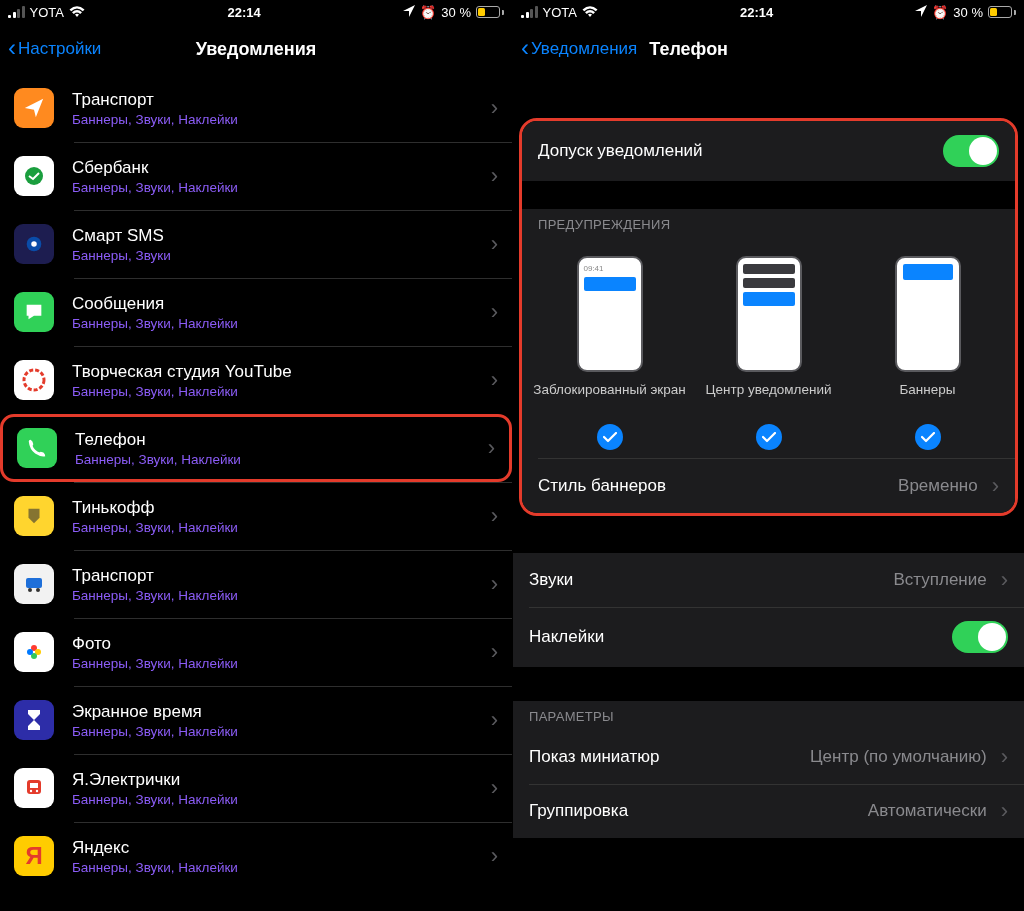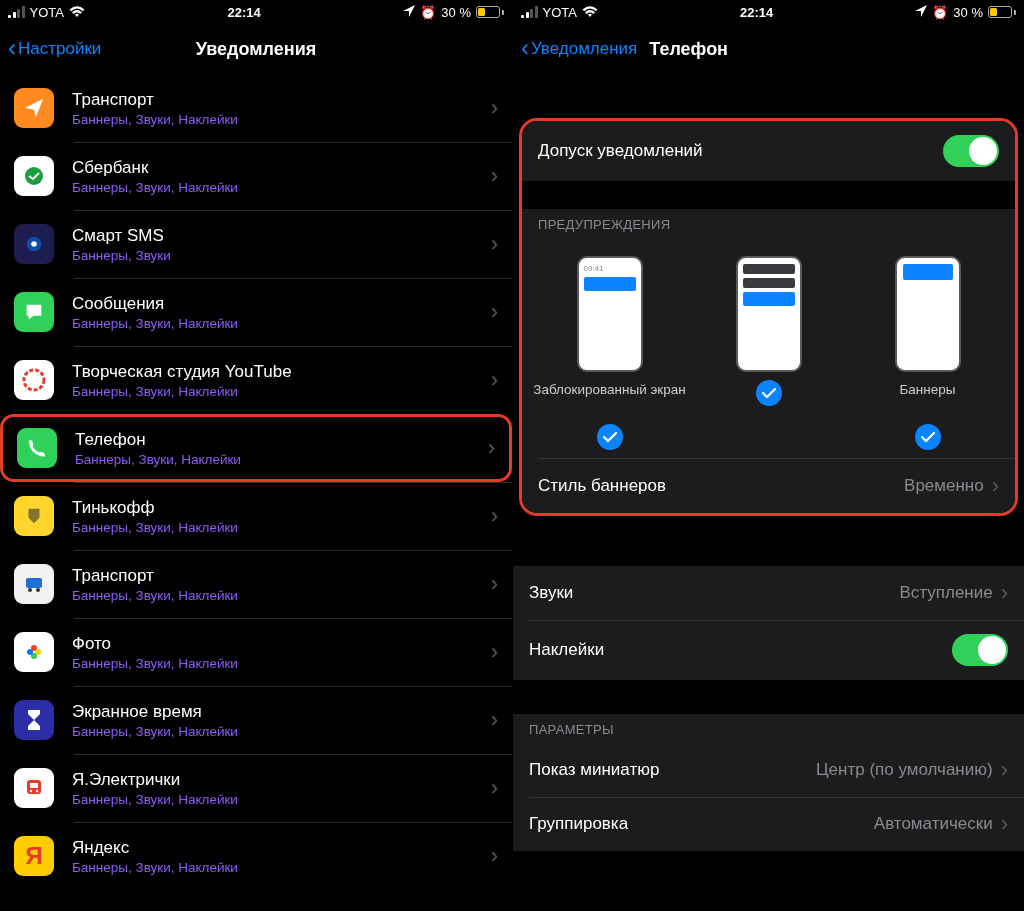--- a/index.html
+++ b/index.html
@@ -62,40 +62,40 @@
   .ic-screen { background:#2d2da8;}
   .ic-train { background:#fff;}
   .ic-yandex { background:#ffcc00;}
 
   
   .section-gap { height:38px; }
   .group { background:#1c1c1e; }
   .group-row { display:flex; align-items:center; justify-content:space-between; padding:14px 16px; position:relative;}
   .group-row + .group-row::before { content:""; position:absolute; top:0; left:16px; right:0; height:1px; background:#333;}
   .group-label { font-size:17px; color:#fff;}
-  .group-value { font-size:17px; color:#8a8a8e; display:flex; align-items:center; gap:0;}
+  .group-value { font-size:17px; color:#8a8a8e; display:flex; align-items:center; gap:6px;}
   .section-header { font-size:13px; color:#8a8a8e; padding:8px 16px 6px; text-transform:uppercase; letter-spacing:0.3px; background:#1c1c1e;}
 
   .toggle { width:56px; height:32px; border-radius:16px; position:relative;}
   .toggle.on { background:#30d158;}
   .toggle.on::after { content:""; position:absolute; right:2px; top:2px; width:28px; height:28px; border-radius:50%; background:#fff;}
 
   .alerts-row { display:flex; justify-content:space-around; padding:18px 8px 8px; background:#1c1c1e;}
   .alert-opt { display:flex; flex-direction:column; align-items:center; width:33%;}
   .alert-device { width:66px; height:116px; border:2px solid #5a5a5e; border-radius:10px; padding:6px 5px; background:#ffffff; position:relative;}
   .alert-device .timebar { font-size:8px; color:#888; margin-bottom:4px;}
   .alert-device .bluebar { height:14px; background:#0a84ff; border-radius:2px; margin-bottom:4px;}
   .alert-device .greybar { height:10px; background:#3a3a3e; border-radius:2px; margin-bottom:4px;}
   .alert-device .banner-top { position:absolute; top:6px; left:6px; right:6px; height:16px; background:#0a84ff; border-radius:2px;}
   .alert-label { font-size:13.5px; color:#ccc; text-align:center; margin-top:10px; min-height:34px;}
   .check { width:26px; height:26px; border-radius:50%; background:#0a84ff; margin-top:8px; display:flex; align-items:center; justify-content:center;}
   .check svg { display:block;}
   .group-divider { height:1px; background:#333; margin-left:16px;}
 
-  .big-highlight { margin:6px 6px 16px; border:3px solid #e43b2b; border-radius:18px; overflow:hidden;}
+  .big-highlight { margin:6px 6px 3px; border:3px solid #e43b2b; border-radius:18px; overflow:hidden;}
   .section-gap-sm { height:28px; background:#000;}
   .section-gap-dark { height:34px; background:#000;}
 </style>
 </head>
 <body>
 
 <div class="phone">
   <div class="status-bar">
     <div class="status-left">
       <span class="sig-bars">
@@ -362,20 +362,21 @@
               </svg>
           </div>
         </div>
 
         <div class="alert-opt">
           <div class="alert-device">
             <div class="greybar"></div>
             <div class="greybar"></div>
             <div class="bluebar"></div>
           </div>
+          <div class="alert-label">Центр уведомлений</div>
           <div class="check">
             <svg width="14" height="11" viewBox="0 0 14 11">
                 <path d="M1 5 L5 9 L13 1" stroke="#fff" stroke-width="2.2" fill="none" stroke-linecap="round" stroke-linejoin="round"></path>
               </svg>
           </div>
         </div>
 
         <div class="alert-opt">
           <div class="alert-device">
             <div class="banner-top"></div>

